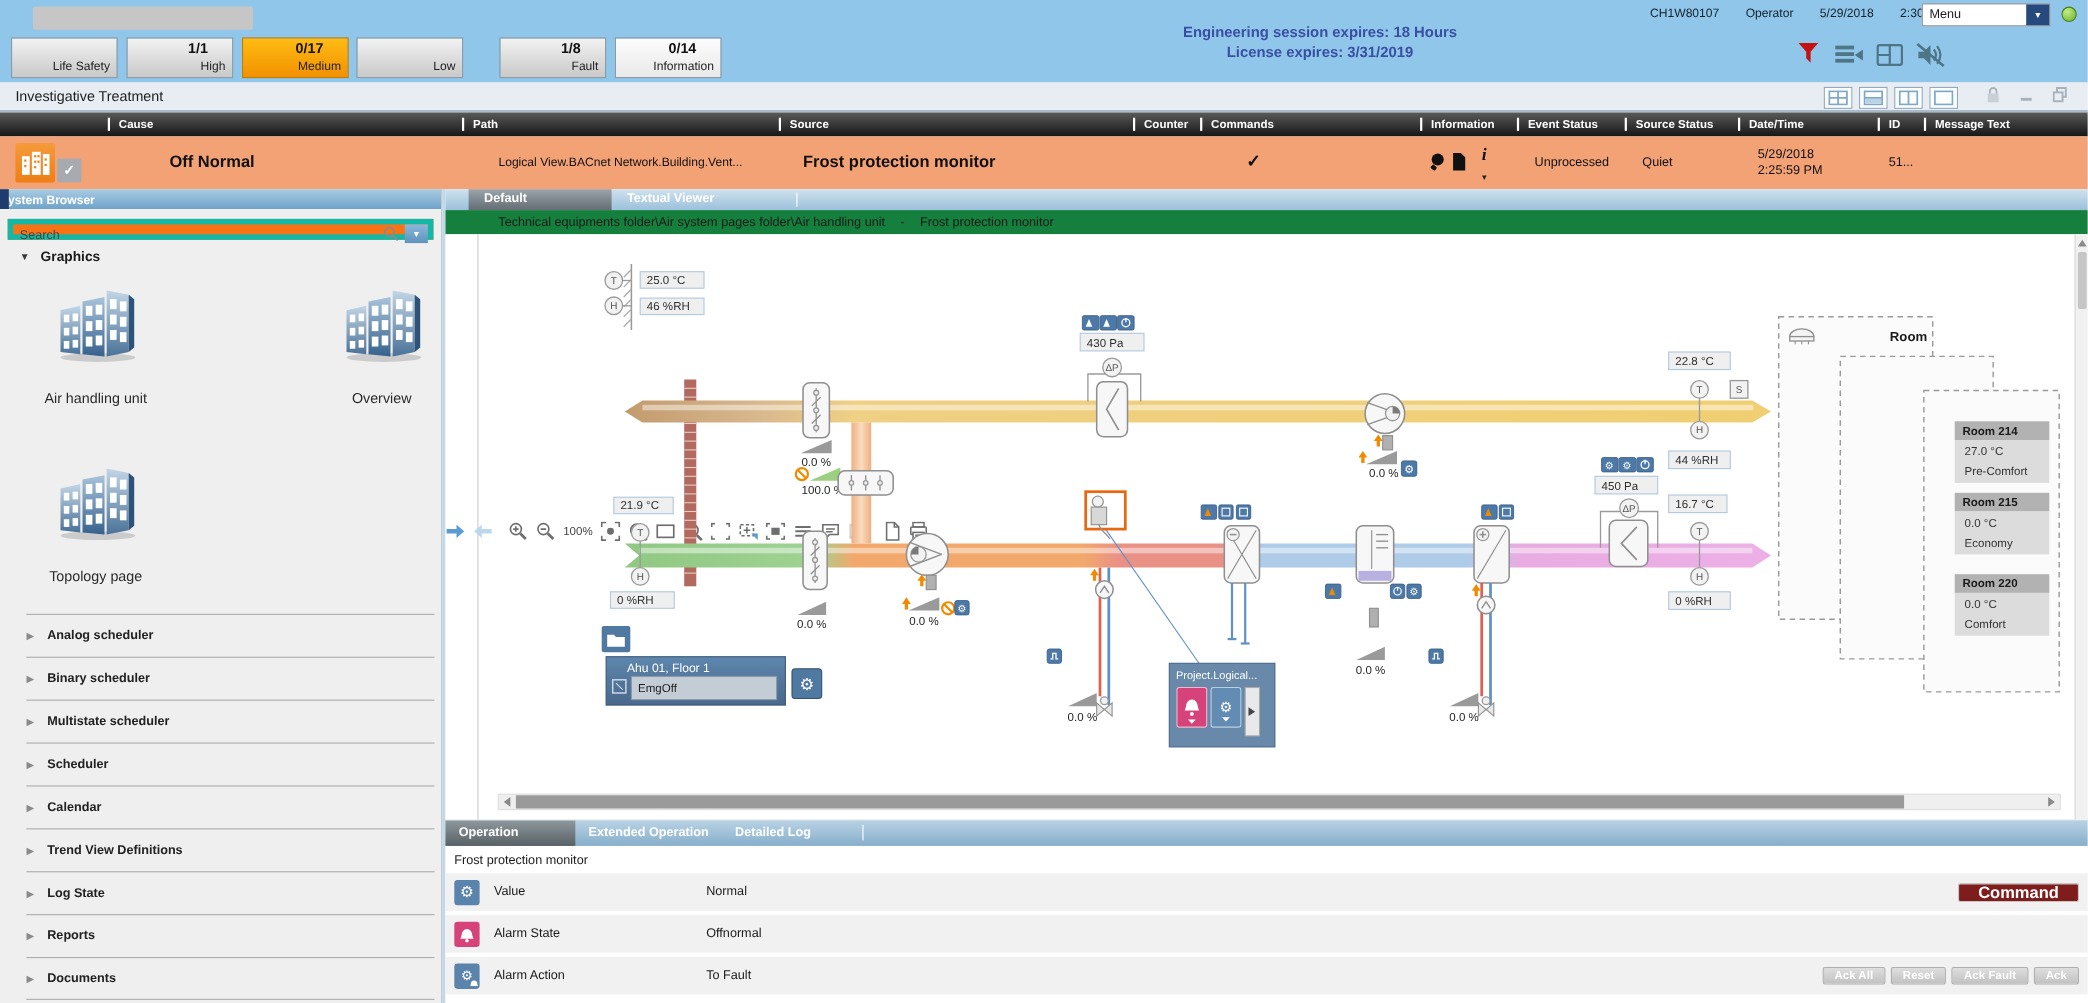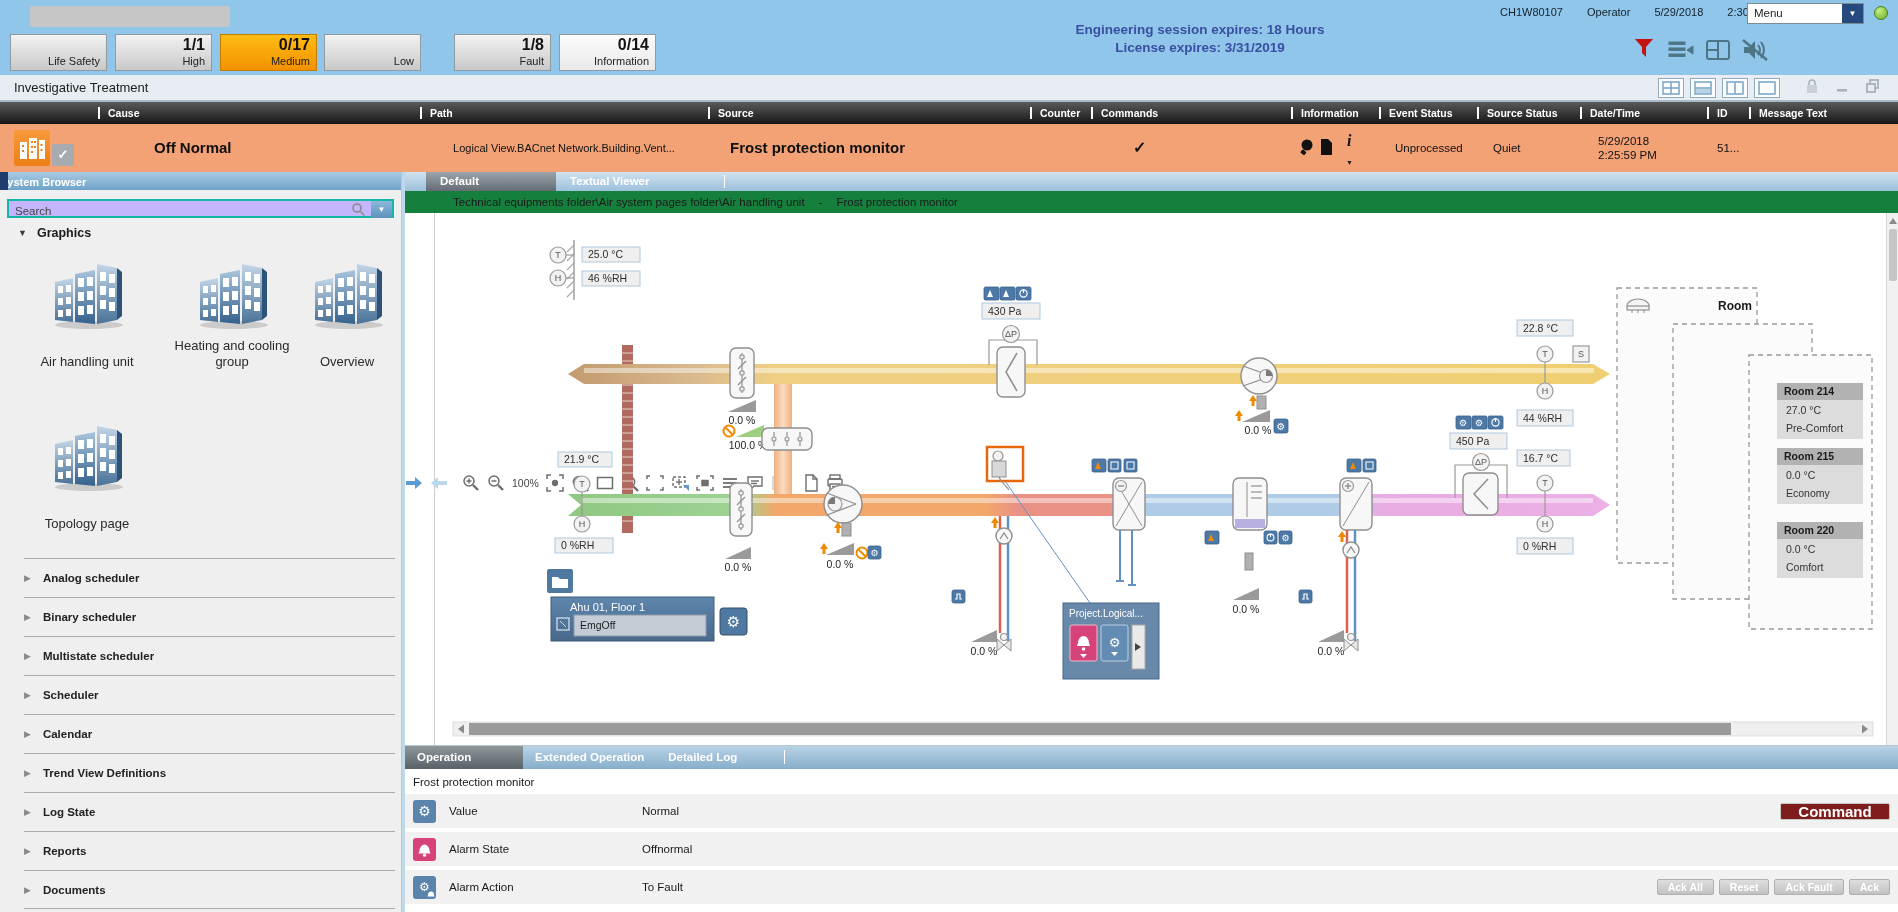--- a/index.html
+++ b/index.html
@@ -4,21 +4,21 @@
 <style>
 *{box-sizing:border-box;margin:0;padding:0}
 html,body{width:1898px;height:912px;overflow:hidden;font-family:"Liberation Sans",sans-serif;background:#fff}
 #app{position:relative;width:1898px;height:912px}
 
 .topbar{position:relative;height:75px;background:#8FC6EA}
 .logo-ph{position:absolute;left:30px;top:6px;width:200px;height:21px;background:#C6C6C6;border-radius:2px}
 .abtn{position:absolute;top:34px;width:97px;height:37px;border:1px solid #8F9BA1;background:linear-gradient(#F2F2F2,#C9C9C9);cursor:pointer}
 .abtn.orange{background:linear-gradient(#FFBC13,#F29100);border-color:#C27C00}
 .abtn.light{background:linear-gradient(#FCFCFC,#E9E9E9)}
-.abtn .cnt{position:absolute;right:6px;top:1px;font-size:16px;font-weight:bold;color:#111}
+.abtn .cnt{position:absolute;right:22px;top:1px;font-size:13px;font-weight:bold;color:#111}
 .abtn .lbl{position:absolute;right:6px;bottom:3px;font-size:11px;color:#222}
 .session{position:absolute;left:940px;top:22px;width:520px;text-align:center;color:#3A4FA2;font-weight:bold;font-size:13.5px}
 .session div+div{margin-top:3px}
 .uinfo{position:absolute;left:1500px;top:6px;display:flex;gap:24px;font-size:11px;color:#15202B;white-space:nowrap}
 .menu{position:absolute;left:1747px;top:3px;width:117px;height:21px;background:#fff;border:1px solid #7C8A94}
 .menu .mlabel{position:absolute;left:6px;top:3px;font-size:11.5px;color:#222}
 .menu .marrow{position:absolute;right:0;top:0;width:21px;height:19px;background:#274A7E;color:#fff;font-size:8px;text-align:center;line-height:19px}
 .gdot{position:absolute;left:1874px;top:6px;width:14px;height:14px;border-radius:50%;background:radial-gradient(circle at 35% 30%,#C4EE86,#6AAE28);border:1px solid #4A8018}
 .topicons{position:absolute;left:1630px;top:36px;display:flex;gap:9px}
 .topicons .ti{width:28px;height:28px;display:flex;align-items:center;justify-content:center}
@@ -47,21 +47,21 @@
 .c-id{font-size:11.5px;line-height:48px;padding-left:10px}
 .c-info .ig{position:absolute;top:14px}
 .c-info .iglyph{position:absolute;left:56px;top:8px;font-family:"Liberation Serif",serif;font-style:italic;font-weight:bold;font-size:16px}
 .c-info .iarrow{position:absolute;left:55px;bottom:6px;font-size:7px;color:#222}
 
 .content{display:flex;height:740px}
 .sidebar{position:relative;width:402px;background:#EFEFEF;border-right:1px solid #BFC7CD;flex:none}
 .sb-head{position:relative;height:18px;background:linear-gradient(#A9CBE3,#6FA3C9)}
 .sb-head::before{content:"";position:absolute;left:0;top:0;width:8px;height:18px;background:#1E3C6E}
 .sb-head span{font-size:11px;font-weight:bold;color:#fff;line-height:18px;display:inline-block}
-.sb-search{position:absolute;left:7px;right:7px;top:27px;height:19px;background:#c4b5fd;border:2px solid #14b8a6}
+.sb-search{position:absolute;left:7px;right:7px;top:27px;height:19px;background:#f97316;border:5px solid #14b8a6}
 .sb-search input{border:none;outline:none;width:calc(100% - 52px);font-size:11.5px;padding:2px 6px;color:#333;font-family:inherit;background:transparent}
 .sb-search input::placeholder{color:#444;opacity:1}
 .sb-search .smag{position:absolute;right:26px;top:1px}
 .sb-search .sdrop{position:absolute;right:0;top:0;width:21px;height:17px;background:linear-gradient(#8АB8DA,#5E93BC);background:linear-gradient(#8AB8DA,#5E93BC);color:#fff;font-size:8px;text-align:center;line-height:17px;cursor:pointer}
 .sb-node{position:absolute;left:18px;top:54px;display:flex;align-items:center;gap:10px}
 .sb-node .nd{font-size:9px;color:#3A3A3A}
 .sb-node .nl{font-size:12.5px;font-weight:bold;color:#1a1a1a}
 .tiles{position:absolute;left:0;top:74px;width:402px;height:312px}
 .tile{position:absolute;width:140px;text-align:center;cursor:pointer}
 .tile svg{display:block;margin:0 auto}
@@ -362,26 +362,20 @@
       </defs>
         </svg>
 
       <div class="tiles">
         <div class="tile" style="left:17px;top:12px">
           <svg width="80" height="74">
               <use href="#bldg"></use>
             </svg>
           <div class="lab">Air handling unit</div>
         </div>
-        <div class="tile" style="left:162px;top:12px">
-          <svg width="80" height="74">
-              <use href="#bldg"></use>
-            </svg>
-          <div class="lab">Heating and cooling group</div>
-        </div>
         <div class="tile" style="left:17px;top:174px">
           <svg width="80" height="74">
               <use href="#bldg"></use>
             </svg>
           <div class="lab">Topology page</div>
         </div>
         <div class="tile" style="left:277px;top:12px">
           <svg width="80" height="74">
               <use href="#bldg"></use>
             </svg>

